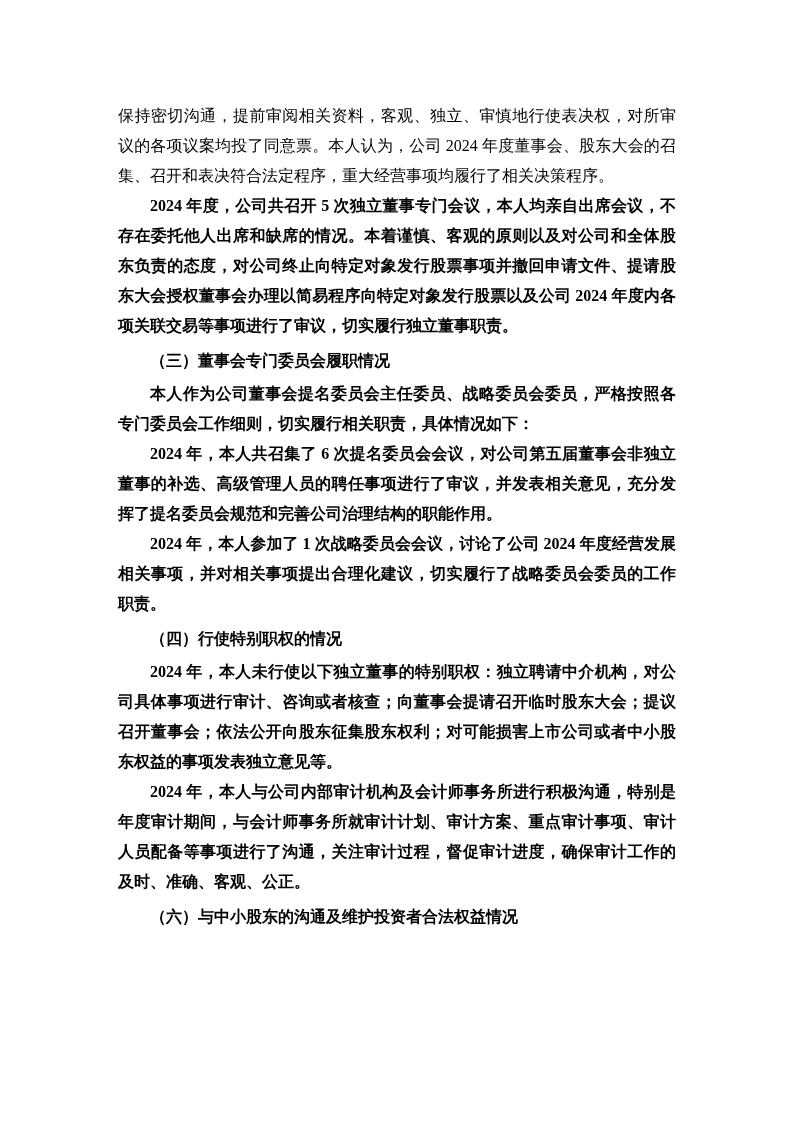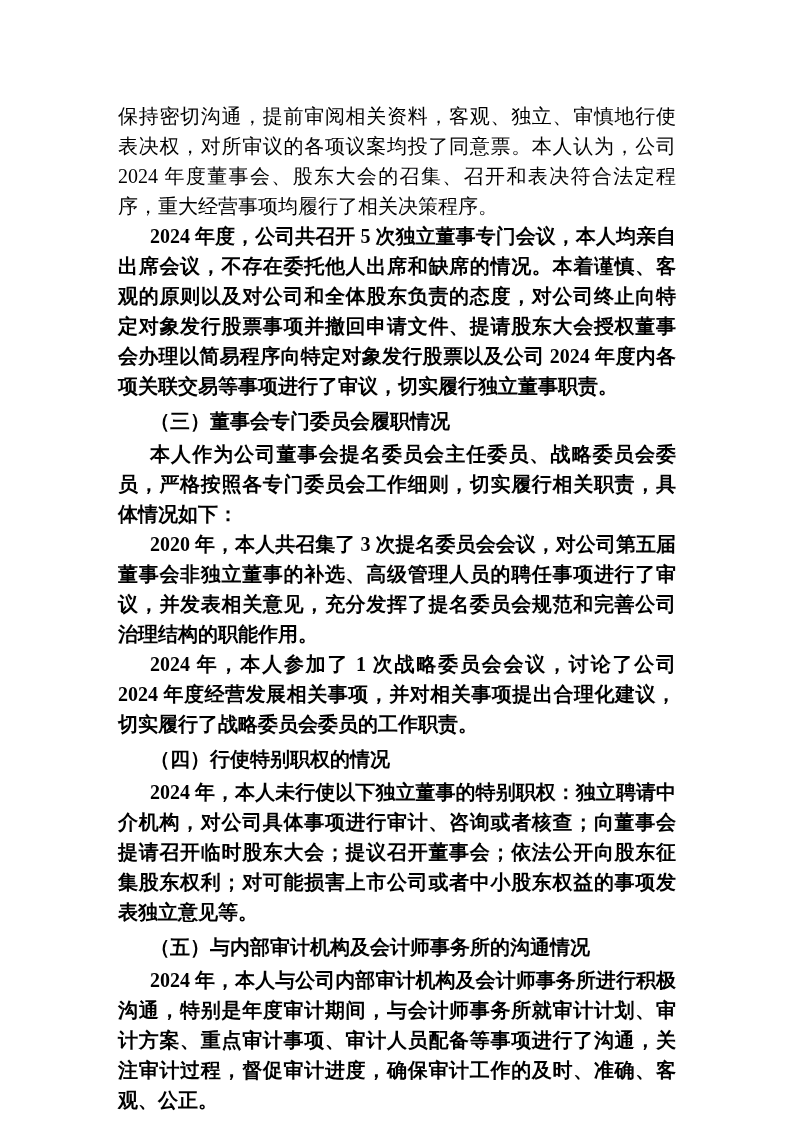--- a/index.html
+++ b/index.html
@@ -17,21 +17,21 @@
   .content {
     position: absolute;
     left: 118px;
     top: 101px;
     width: 558px;
     color: #000000;
     font-family: "Liberation Serif", "DejaVu Serif", serif;
   }
   .content p {
     margin: 0;
-    font-size: 20px;
+    font-size: 16px;
     line-height: 30px;
     text-align: justify;
     text-justify: inter-character;
     letter-spacing: 0;
   }
   .para.indent {
     text-indent: 32px;
     font-weight: bold;
   }
   .heading {
@@ -48,27 +48,26 @@
   <div class="content">
     <p class="para">保持密切沟通，提前审阅相关资料，客观、独立、审慎地行使表决权，对所审议的各项议案均投了同意票。本人认为，公司 2024 年度董事会、股东大会的召集、召开和表决符合法定程序，重大经营事项均履行了相关决策程序。</p>
 
 
     <p class="para indent">2024 年度，公司共召开 5 次独立董事专门会议，本人均亲自出席会议，不存在委托他人出席和缺席的情况。本着谨慎、客观的原则以及对公司和全体股东负责的态度，对公司终止向特定对象发行股票事项并撤回申请文件、提请股东大会授权董事会办理以简易程序向特定对象发行股票以及公司 2024 年度内各项关联交易等事项进行了审议，切实履行独立董事职责。</p>
 
     <p class="heading">（三）董事会专门委员会履职情况</p>
 
     <p class="para indent">本人作为公司董事会提名委员会主任委员、战略委员会委员，严格按照各专门委员会工作细则，切实履行相关职责，具体情况如下：</p>
 
-    <p class="para indent">2020 年，本人共召集了 3 次提名委员会会议，对公司第五届董事会非独立董事的补选、高级管理人员的聘任事项进行了审议，并发表相关意见，充分发挥了提名委员会规范和完善公司治理结构的职能作用。</p>
+    <p class="para indent">2024 年，本人共召集了 6 次提名委员会会议，对公司第五届董事会非独立董事的补选、高级管理人员的聘任事项进行了审议，并发表相关意见，充分发挥了提名委员会规范和完善公司治理结构的职能作用。</p>
 
     <p class="para indent">2024 年，本人参加了 1 次战略委员会会议，讨论了公司 2024 年度经营发展相关事项，并对相关事项提出合理化建议，切实履行了战略委员会委员的工作职责。</p>
 
     <p class="heading">（四）行使特别职权的情况</p>
 
     <p class="para indent">2024 年，本人未行使以下独立董事的特别职权：独立聘请中介机构，对公司具体事项进行审计、咨询或者核查；向董事会提请召开临时股东大会；提议召开董事会；依法公开向股东征集股东权利；对可能损害上市公司或者中小股东权益的事项发表独立意见等。</p>
 
-    <p class="heading">（五）与内部审计机构及会计师事务所的沟通情况</p>
 
     <p class="para indent">2024 年，本人与公司内部审计机构及会计师事务所进行积极沟通，特别是年度审计期间，与会计师事务所就审计计划、审计方案、重点审计事项、审计人员配备等事项进行了沟通，关注审计过程，督促审计进度，确保审计工作的及时、准确、客观、公正。</p>
 
     <p class="heading">（六）与中小股东的沟通及维护投资者合法权益情况</p>
   </div>
 </div>
 
 </body></html>

